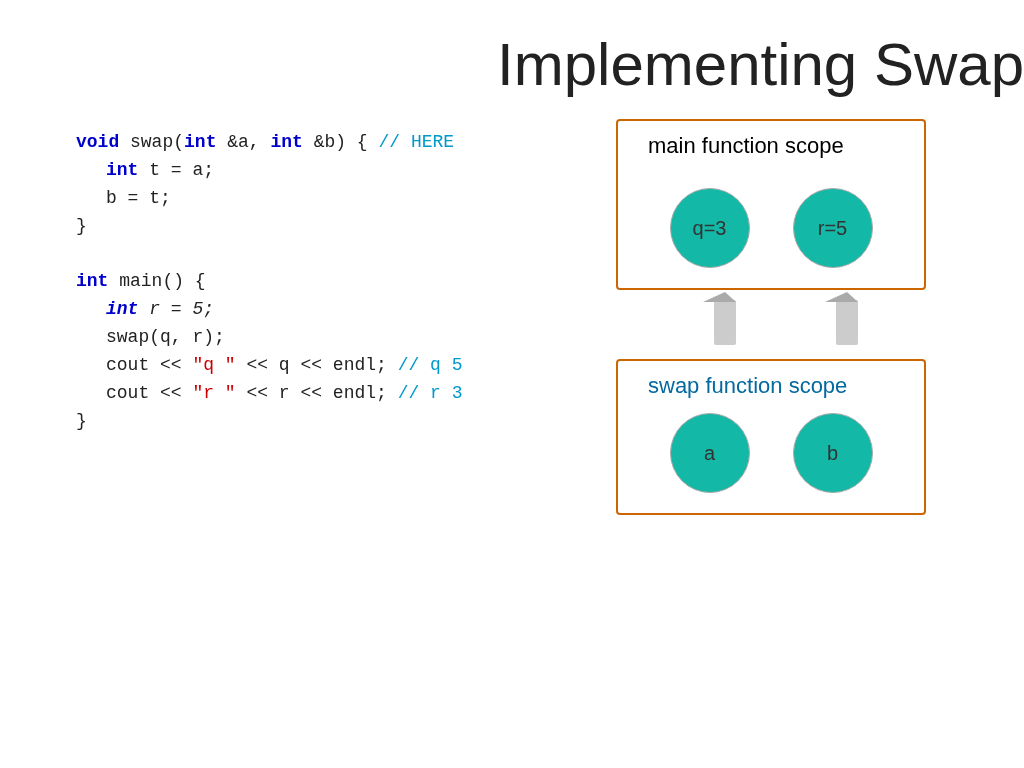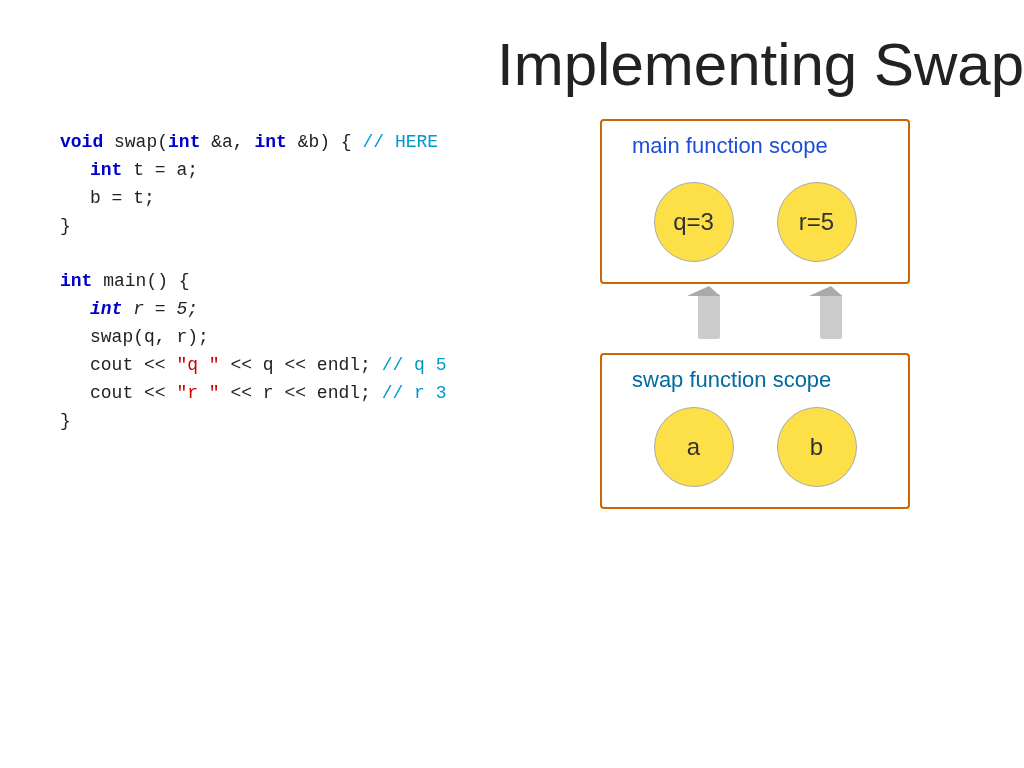--- a/index.html
+++ b/index.html
@@ -28,20 +28,21 @@
       gap: 40px;
     }
 
     
     .code-block {
       font-family: 'Courier New', Courier, monospace;
       font-size: 18px;
       line-height: 1.55;
       color: #222;
       min-width: 500px;
+      margin-left: 16px;
     }
 
     .kw { color: #0000cc; font-weight: bold; }
     .str { color: #cc0000; }
     .comment { color: #0099cc; }
 
     
     .diagram-area {
       display: flex;
       flex-direction: column;
@@ -53,41 +54,41 @@
     
     .scope-box-main {
       border: 2px solid #cc6600;
       border-radius: 4px;
       padding: 12px 30px 20px 30px;
       width: 310px;
     }
 
     .scope-label-main {
       font-size: 22px;
-      color: #1d4ed8;
-      margin-bottom: 23px;
+      color: #000000;
+      margin-bottom: 29px;
     }
 
     .circles-row {
       display: flex;
       flex-direction: row;
       justify-content: space-around;
       align-items: center;
     }
 
     .circle {
       width: 80px;
       height: 80px;
       border-radius: 50%;
-      background: #fde047;
+      background: #14b8a6;
       border: 1.5px solid #aaa;
       display: flex;
       align-items: center;
       justify-content: center;
-      font-size: 24px;
+      font-size: 20px;
       color: #333;
     }
 
     
     .scope-box-swap {
       border: 2px solid #cc6600;
       border-radius: 4px;
       padding: 12px 30px 20px 30px;
       width: 310px;
     }

